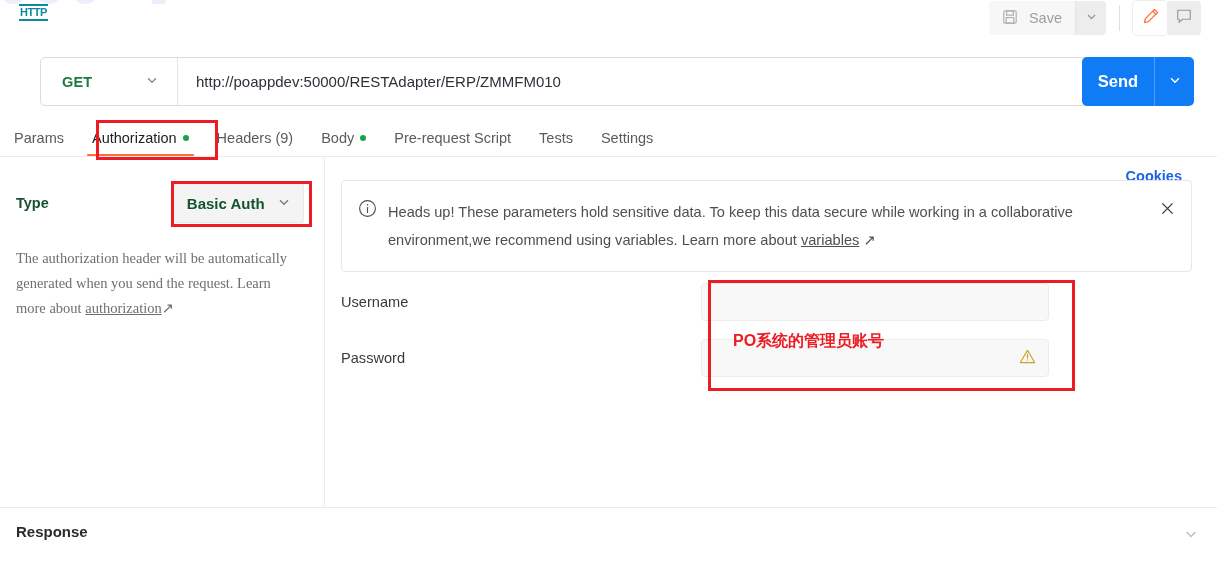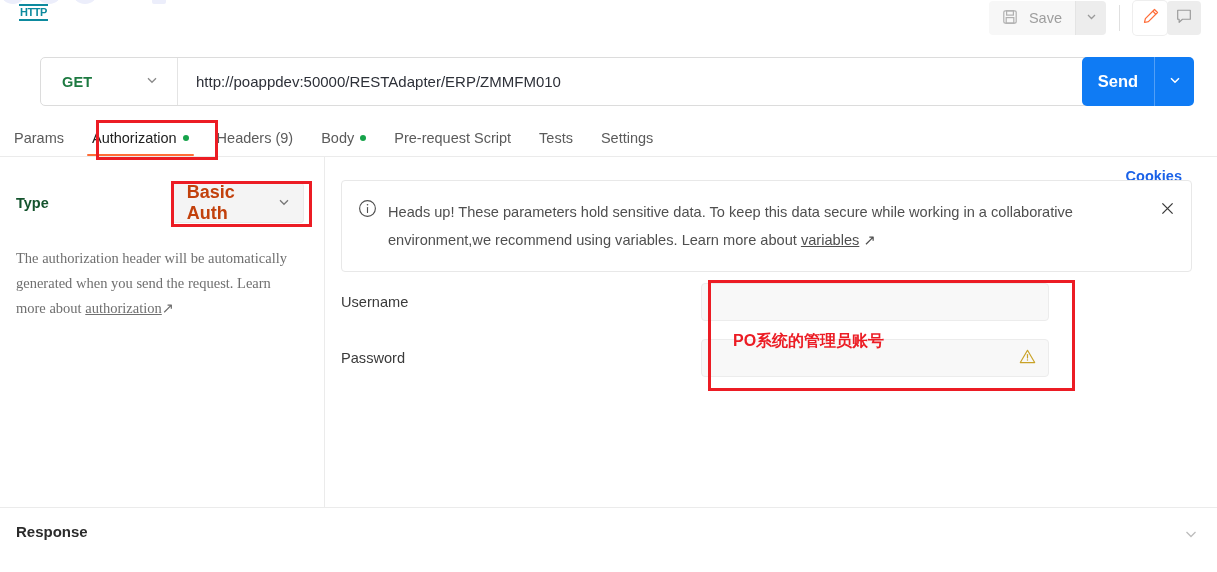--- a/index.html
+++ b/index.html
@@ -249,23 +249,23 @@
   }
   .type-select {
     width: 135px; height: 40px;
     background: #f4f4f4;
     border: 1px solid #eaeaea;
     border-radius: 3px;
     display: flex;
     align-items: center;
     justify-content: space-between;
     padding: 0 12px 0 14px;
-    font-size: 18px;
-    font-weight: 700;
-    color: #c2410c;
+    font-size: 15px;
+    font-weight: 700;
+    color: #14532d;
     cursor: pointer;
   }
   .help-text {
     margin-top: 23px;
     font-size: 14.5px;
     color: #6f6f6f;
     line-height: 25px;
     max-width: 292px;
     font-family: Liberation Serif, serif;
   }

